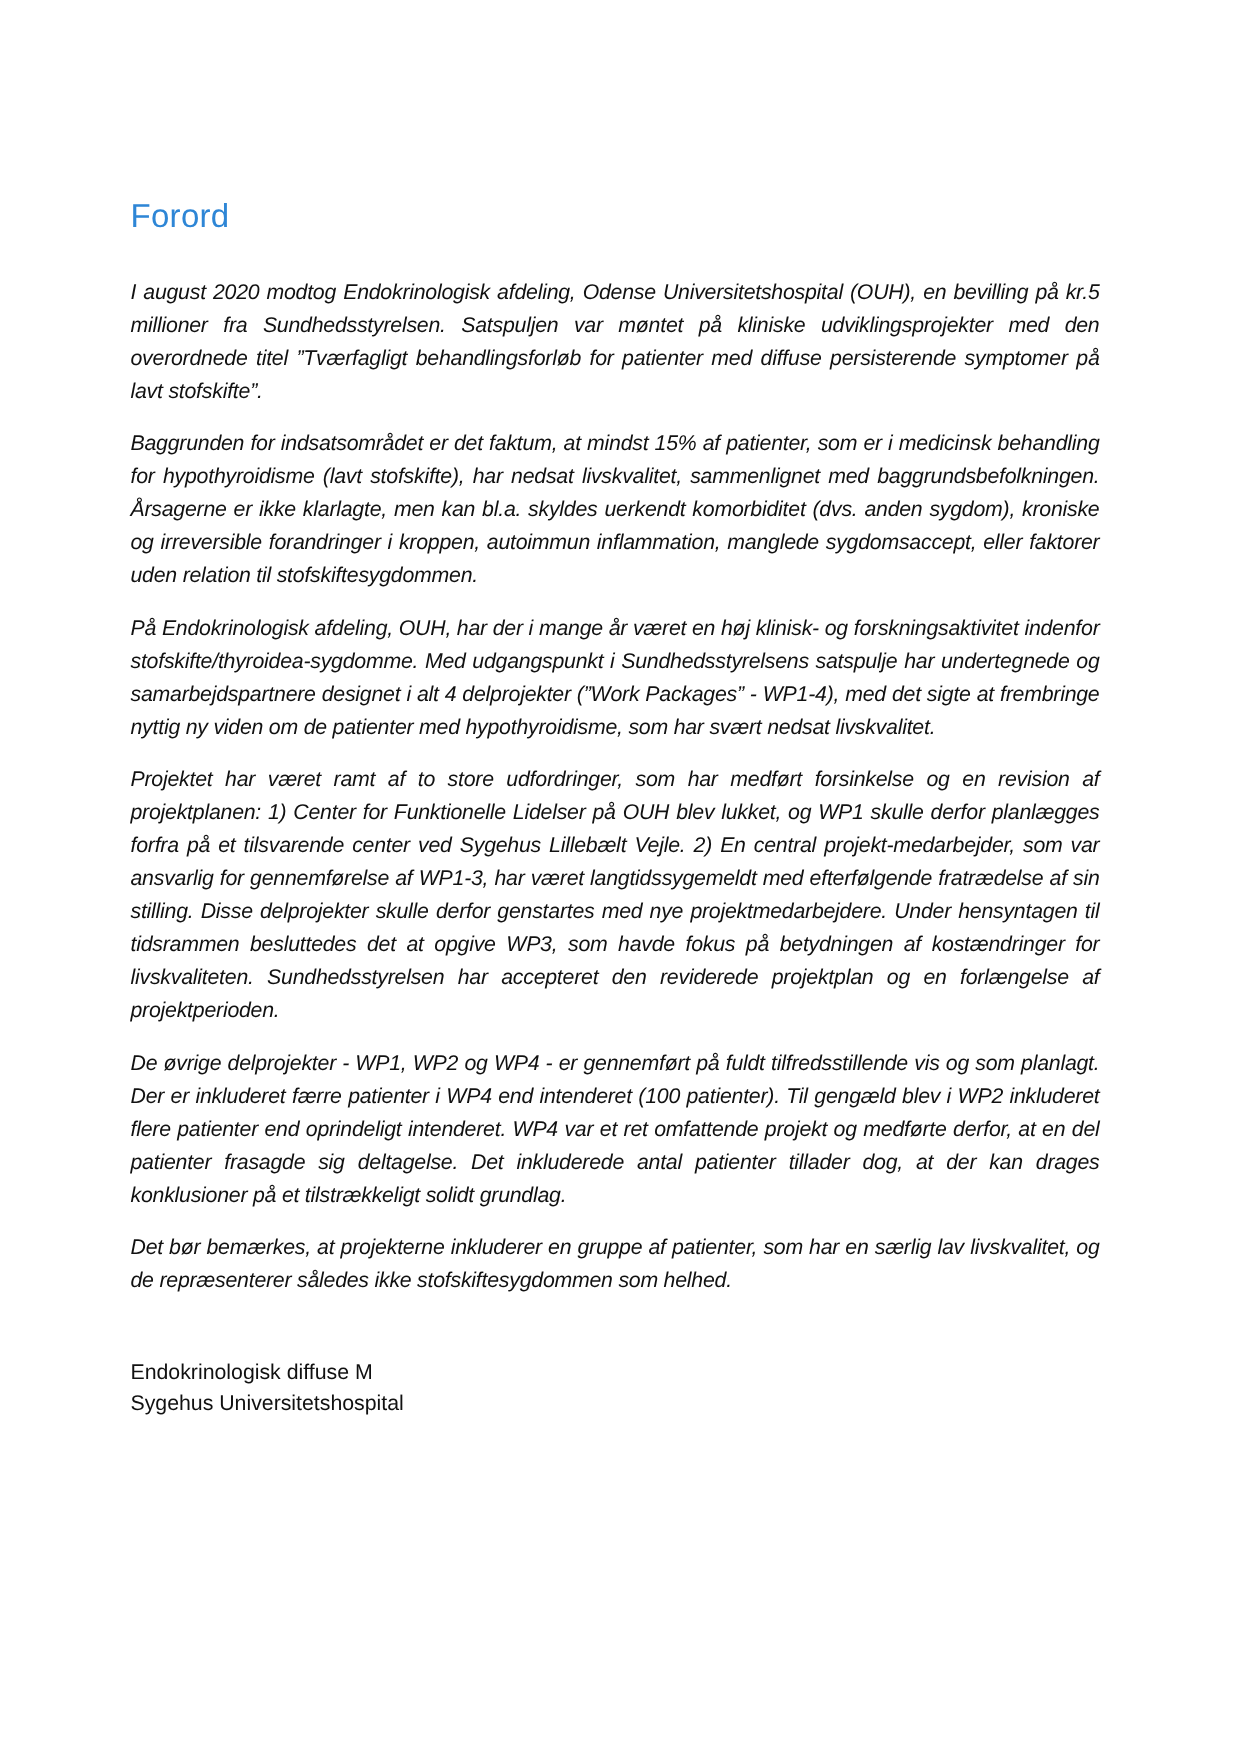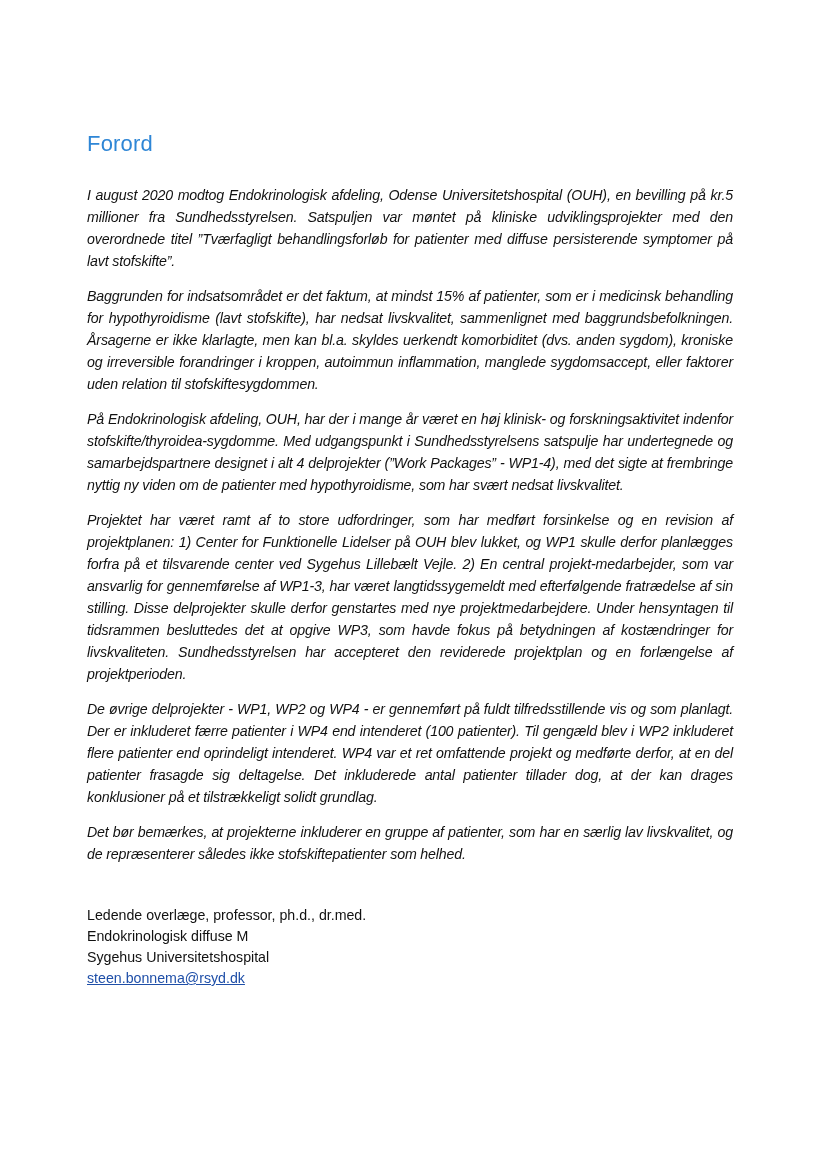--- a/index.html
+++ b/index.html
@@ -69,23 +69,21 @@
 
 <div class="page">
   <h1 class="heading">Forord</h1>
 
   <div class="body-text">
     <p class="para">I august 2020 modtog Endokrinologisk afdeling, Odense Universitetshospital (OUH), en bevilling på kr.5 millioner fra Sundhedsstyrelsen. Satspuljen var møntet på kliniske udviklingsprojekter med den overordnede titel ”Tværfagligt behandlingsforløb for patienter med diffuse persisterende symptomer på lavt stofskifte”.</p>
     <p class="para">Baggrunden for indsatsområdet er det faktum, at mindst 15% af patienter, som er i medicinsk behandling for hypothyroidisme (lavt stofskifte), har nedsat livskvalitet, sammenlignet med baggrundsbefolkningen. Årsagerne er ikke klarlagte, men kan bl.a. skyldes uerkendt komorbiditet (dvs. anden sygdom), kroniske og irreversible forandringer i kroppen, autoimmun inflammation, manglede sygdomsaccept, eller faktorer uden relation til stofskiftesygdommen.</p>
     <p class="para">På Endokrinologisk afdeling, OUH, har der i mange år været en høj klinisk- og forskningsaktivitet indenfor stofskifte/thyroidea-sygdomme. Med udgangspunkt i Sundhedsstyrelsens satspulje har undertegnede og samarbejdspartnere designet i alt 4 delprojekter (”Work Packages” - WP1-4), med det sigte at frembringe nyttig ny viden om de patienter med hypothyroidisme, som har svært nedsat livskvalitet.</p>
     <p class="para">Projektet har været ramt af to store udfordringer, som har medført forsinkelse og en revision af projektplanen: 1)  Center for Funktionelle Lidelser på OUH blev lukket, og WP1 skulle derfor planlægges forfra på et tilsvarende center ved Sygehus Lillebælt Vejle. 2) En central projekt-medarbejder, som var ansvarlig for gennemførelse af WP1-3, har været langtidssygemeldt med efterfølgende fratrædelse af sin stilling. Disse delprojekter skulle derfor genstartes med nye projektmedarbejdere. Under hensyntagen til tidsrammen besluttedes det at opgive WP3, som havde fokus på betydningen af kostændringer for livskvaliteten. Sundhedsstyrelsen har accepteret den reviderede projektplan og en forlængelse af projektperioden.</p>
     <p class="para">De øvrige delprojekter - WP1, WP2 og WP4 - er gennemført på fuldt tilfredsstillende vis og som planlagt. Der er inkluderet færre patienter i WP4 end intenderet (100 patienter). Til gengæld blev i WP2 inkluderet flere patienter end oprindeligt intenderet. WP4 var et ret omfattende projekt og medførte derfor, at en del patienter frasagde sig deltagelse. Det inkluderede antal patienter tillader dog, at der kan drages konklusioner på et tilstrækkeligt solidt grundlag.</p>
-    <p class="para">Det bør bemærkes, at projekterne inkluderer en gruppe af patienter, som har en særlig lav livskvalitet, og de repræsenterer således ikke stofskiftepatienter som helhed.</p>
+    <p class="para">Det bør bemærkes, at projekterne inkluderer en gruppe af patienter, som har en særlig lav livskvalitet, og de repræsenterer således ikke stofskiftesygdommen som helhed.</p>
   </div>
 
   <div class="signature">
     <div class="gap"></div>
-    <span class="line">Ledende overlæge, professor, ph.d., dr.med.</span>
     <span class="line">Endokrinologisk diffuse M</span>
     <span class="line">Sygehus Universitetshospital</span>
-    <span class="line"><a class="email">steen.bonnema@rsyd.dk</a></span>
   </div>
 </div>
 
 </body></html>

